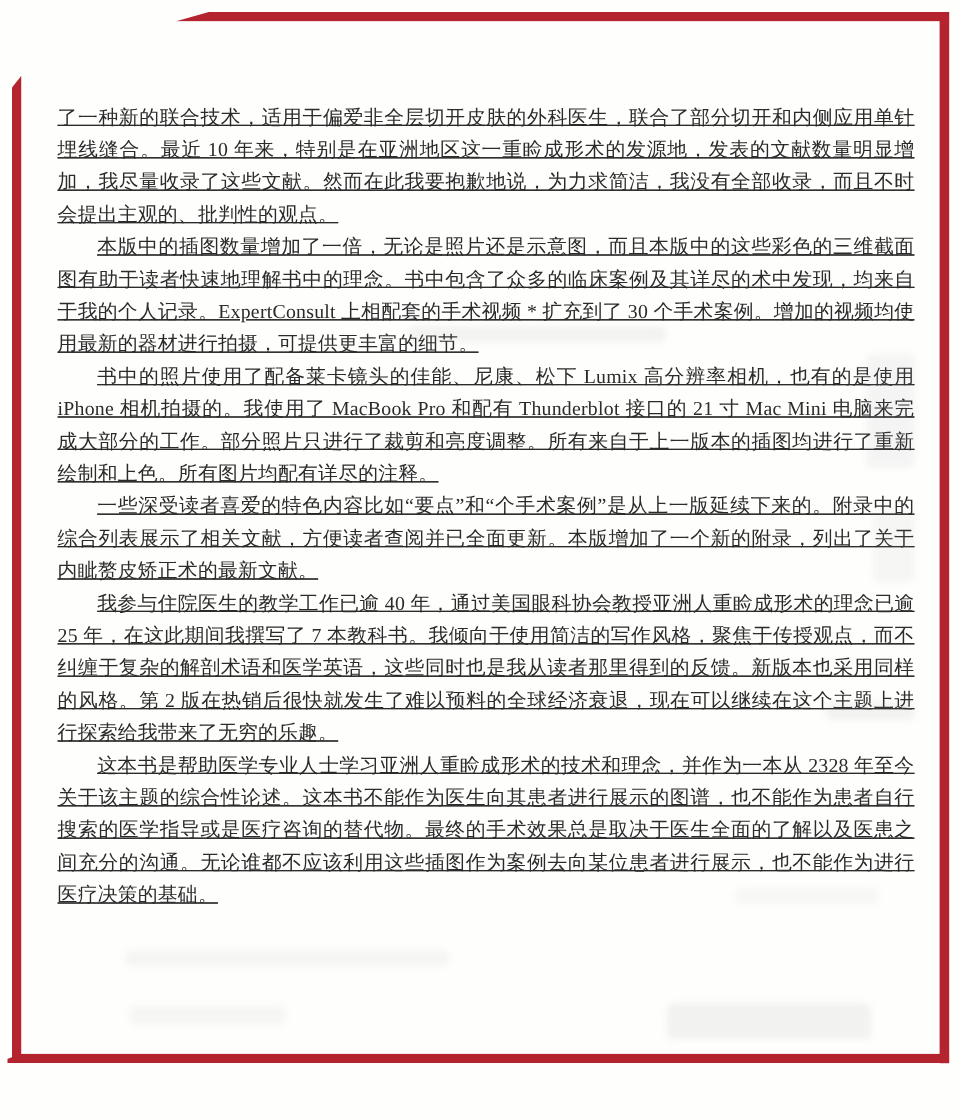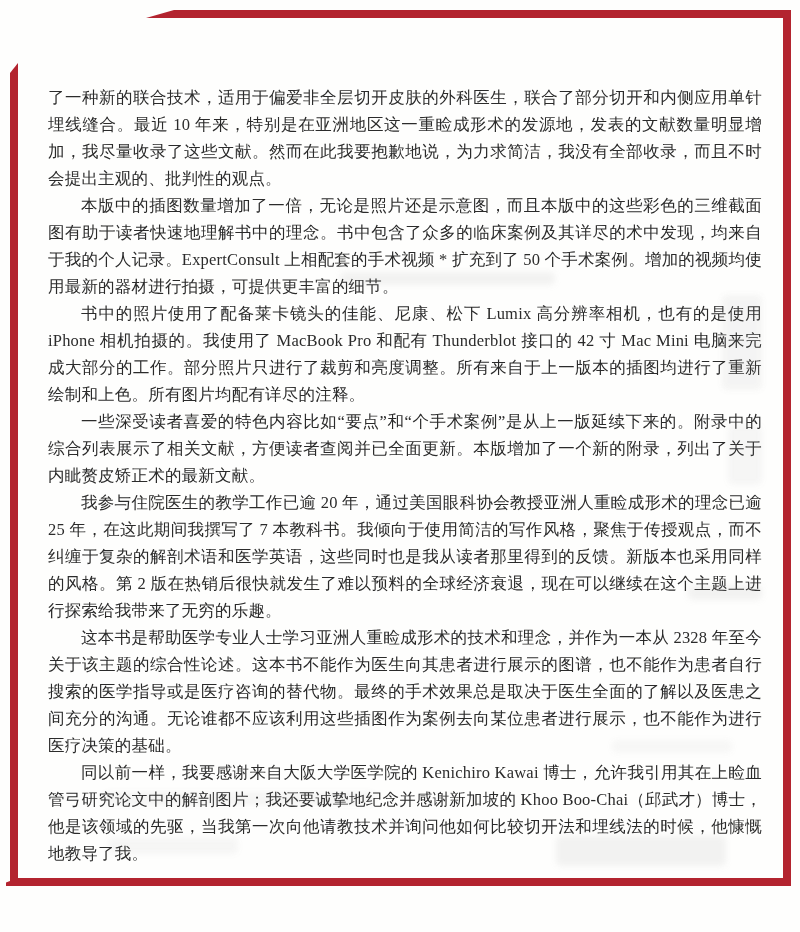--- a/index.html
+++ b/index.html
@@ -1,20 +1,20 @@
 <!DOCTYPE html>
 <html lang="zh" style="--border-red: #b3242f; --text-ink: #2b2b2b; --page-bg: #fefefd;"><head>
 <meta charset="utf-8">
 <style>
   :root {
     --border-red: #b3242f;
     --text-ink: #2b2b2b;
     --page-bg: #fefefd;
   }
-  * { margin: 0; padding: 0; box-sizing: border-box; }
+  * { margin: 0; padding: 0; box-sizing: border-box; text-decoration: underline; }
   html, body {
     width: 800px; height: 932px;
     background: #ffffff;
     font-family: "Liberation Serif", "DejaVu Serif", serif;
     overflow: hidden;
   }
   .photo {
     position: relative;
     width: 800px; height: 932px;
     background: var(--page-bg);
@@ -70,26 +70,25 @@
 
 <div class="photo">
 
   <div class="border border-top"></div>
   <div class="border border-right"></div>
   <div class="border border-bottom"></div>
   <div class="border border-left"></div>
 
   <div class="text-block">
     <p class="para">了一种新的联合技术，适用于偏爱非全层切开皮肤的外科医生，联合了部分切开和内侧应用单针埋线缝合。最近 10 年来，特别是在亚洲地区这一重睑成形术的发源地，发表的文献数量明显增加，我尽量收录了这些文献。然而在此我要抱歉地说，为力求简洁，我没有全部收录，而且不时会提出主观的、批判性的观点。</p>
-    <p class="para indent">本版中的插图数量增加了一倍，无论是照片还是示意图，而且本版中的这些彩色的三维截面图有助于读者快速地理解书中的理念。书中包含了众多的临床案例及其详尽的术中发现，均来自于我的个人记录。ExpertConsult 上相配套的手术视频 * 扩充到了 50 个手术案例。增加的视频均使用最新的器材进行拍摄，可提供更丰富的细节。</p>
-    <p class="para indent">书中的照片使用了配备莱卡镜头的佳能、尼康、松下 Lumix 高分辨率相机，也有的是使用 iPhone 相机拍摄的。我使用了 MacBook Pro 和配有 Thunderblot 接口的 42 寸 Mac Mini 电脑来完成大部分的工作。部分照片只进行了裁剪和亮度调整。所有来自于上一版本的插图均进行了重新绘制和上色。所有图片均配有详尽的注释。</p>
+    <p class="para indent">本版中的插图数量增加了一倍，无论是照片还是示意图，而且本版中的这些彩色的三维截面图有助于读者快速地理解书中的理念。书中包含了众多的临床案例及其详尽的术中发现，均来自于我的个人记录。ExpertConsult 上相配套的手术视频 * 扩充到了 30 个手术案例。增加的视频均使用最新的器材进行拍摄，可提供更丰富的细节。</p>
+    <p class="para indent">书中的照片使用了配备莱卡镜头的佳能、尼康、松下 Lumix 高分辨率相机，也有的是使用 iPhone 相机拍摄的。我使用了 MacBook Pro 和配有 Thunderblot 接口的 21 寸 Mac Mini 电脑来完成大部分的工作。部分照片只进行了裁剪和亮度调整。所有来自于上一版本的插图均进行了重新绘制和上色。所有图片均配有详尽的注释。</p>
     <p class="para indent">一些深受读者喜爱的特色内容比如“要点”和“个手术案例”是从上一版延续下来的。附录中的综合列表展示了相关文献，方便读者查阅并已全面更新。本版增加了一个新的附录，列出了关于内眦赘皮矫正术的最新文献。</p>
-    <p class="para indent">我参与住院医生的教学工作已逾 20 年，通过美国眼科协会教授亚洲人重睑成形术的理念已逾 25 年，在这此期间我撰写了 7 本教科书。我倾向于使用简洁的写作风格，聚焦于传授观点，而不纠缠于复杂的解剖术语和医学英语，这些同时也是我从读者那里得到的反馈。新版本也采用同样的风格。第 2 版在热销后很快就发生了难以预料的全球经济衰退，现在可以继续在这个主题上进行探索给我带来了无穷的乐趣。</p>
+    <p class="para indent">我参与住院医生的教学工作已逾 40 年，通过美国眼科协会教授亚洲人重睑成形术的理念已逾 25 年，在这此期间我撰写了 7 本教科书。我倾向于使用简洁的写作风格，聚焦于传授观点，而不纠缠于复杂的解剖术语和医学英语，这些同时也是我从读者那里得到的反馈。新版本也采用同样的风格。第 2 版在热销后很快就发生了难以预料的全球经济衰退，现在可以继续在这个主题上进行探索给我带来了无穷的乐趣。</p>
     <p class="para indent">这本书是帮助医学专业人士学习亚洲人重睑成形术的技术和理念，并作为一本从 2328 年至今关于该主题的综合性论述。这本书不能作为医生向其患者进行展示的图谱，也不能作为患者自行搜索的医学指导或是医疗咨询的替代物。最终的手术效果总是取决于医生全面的了解以及医患之间充分的沟通。无论谁都不应该利用这些插图作为案例去向某位患者进行展示，也不能作为进行医疗决策的基础。</p>
-    <p class="para indent">同以前一样，我要感谢来自大阪大学医学院的 Kenichiro Kawai 博士，允许我引用其在上睑血管弓研究论文中的解剖图片；我还要诚挚地纪念并感谢新加坡的 Khoo Boo-Chai（邱武才）博士，他是该领域的先驱，当我第一次向他请教技术并询问他如何比较切开法和埋线法的时候，他慷慨地教导了我。</p>
   </div>
 
   <div class="smudge s1"></div>
   <div class="smudge s2"></div>
   <div class="smudge s3"></div>
   <div class="smudge s4"></div>
   <div class="smudge s5"></div>
   <div class="smudge s6"></div>
   <div class="smudge s7"></div>
   <div class="smudge s8"></div>

